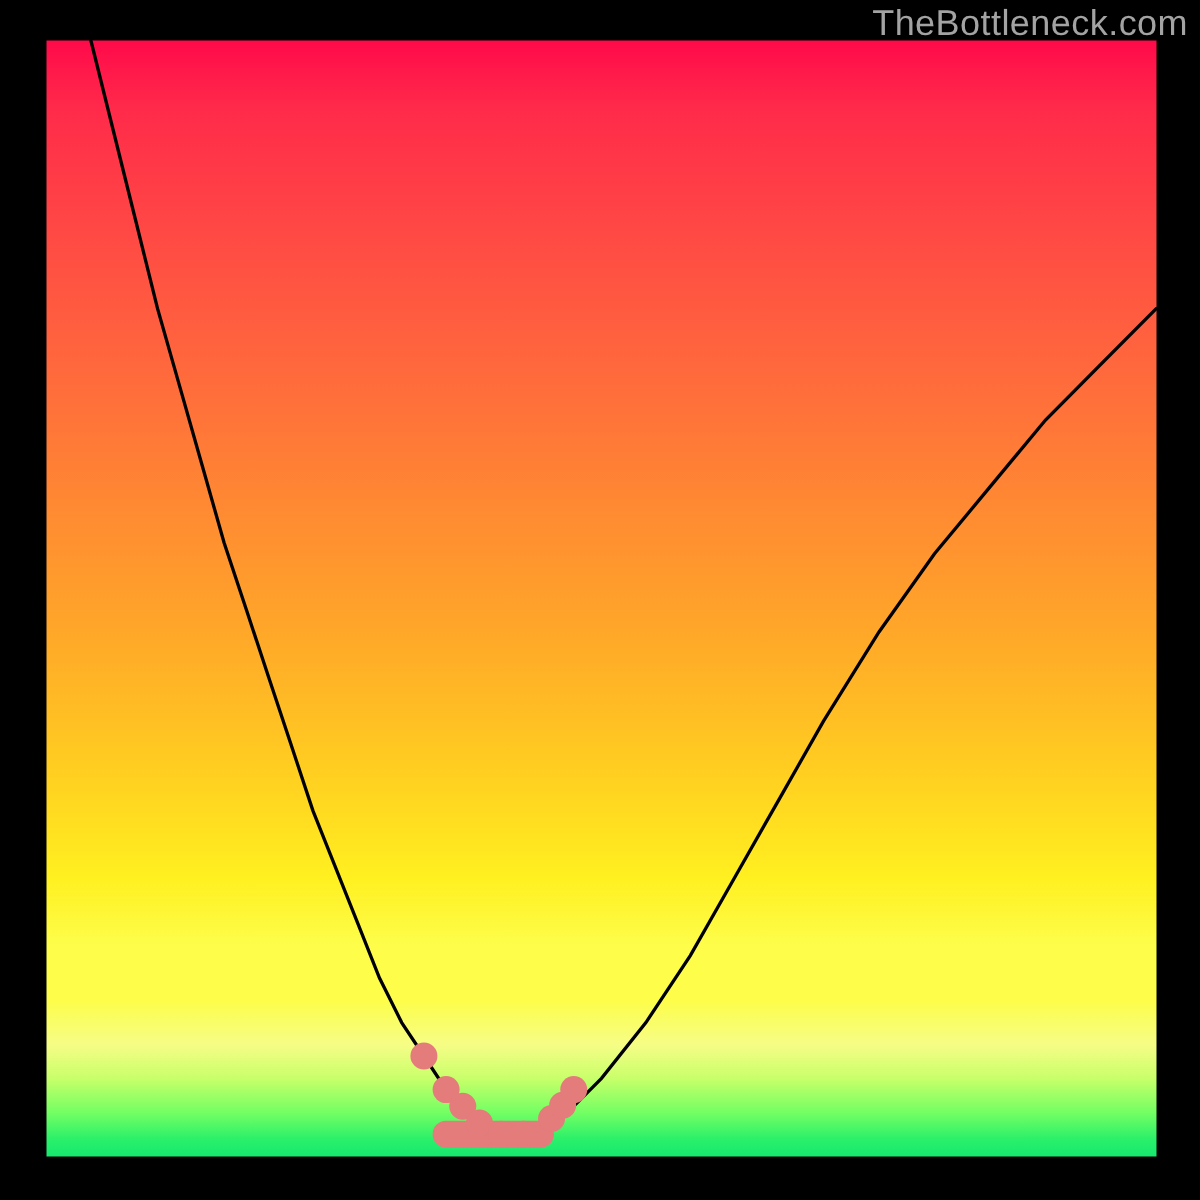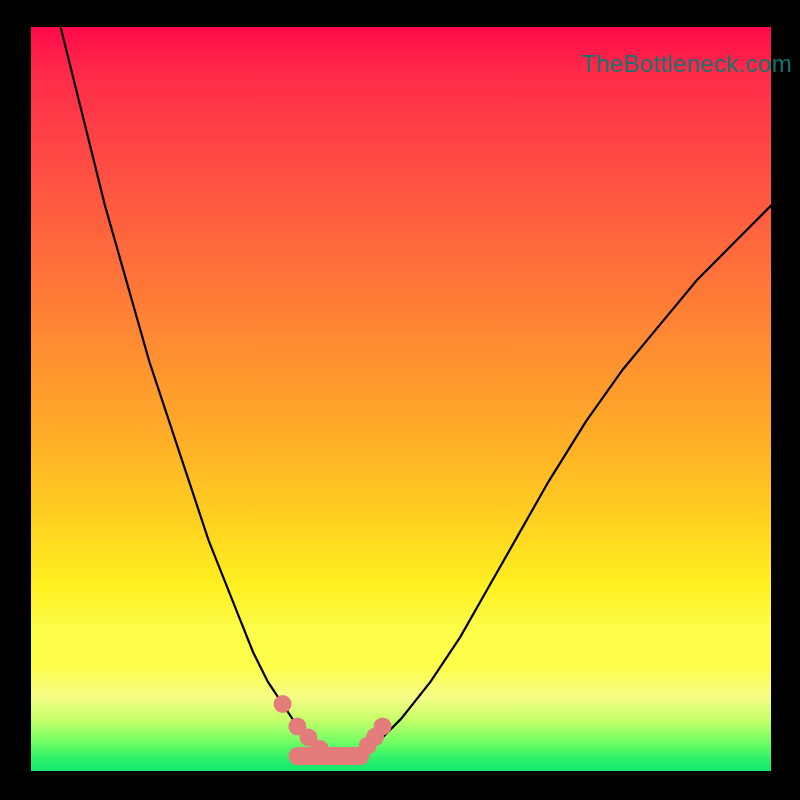--- a/index.html
+++ b/index.html
@@ -42,25 +42,24 @@
       #c8ff6a 93%,
       #75ff63 96%,
       #29f06a 98.5%,
       #16e870 100%
     );
   }
   .watermark {
     position: absolute;
     top: 2px;
     right: 8px;
-    color: #0f766e;
+    color: #a3a3a3;
     font-size: 24px;
     font-weight: 400;
     letter-spacing: 0.3px;
-    margin-top: 48px;
   }
   svg.curve {
     position: absolute;
     top: 0;
     left: 0;
     pointer-events: none;
   }
 </style>
 </head>
 <body>

